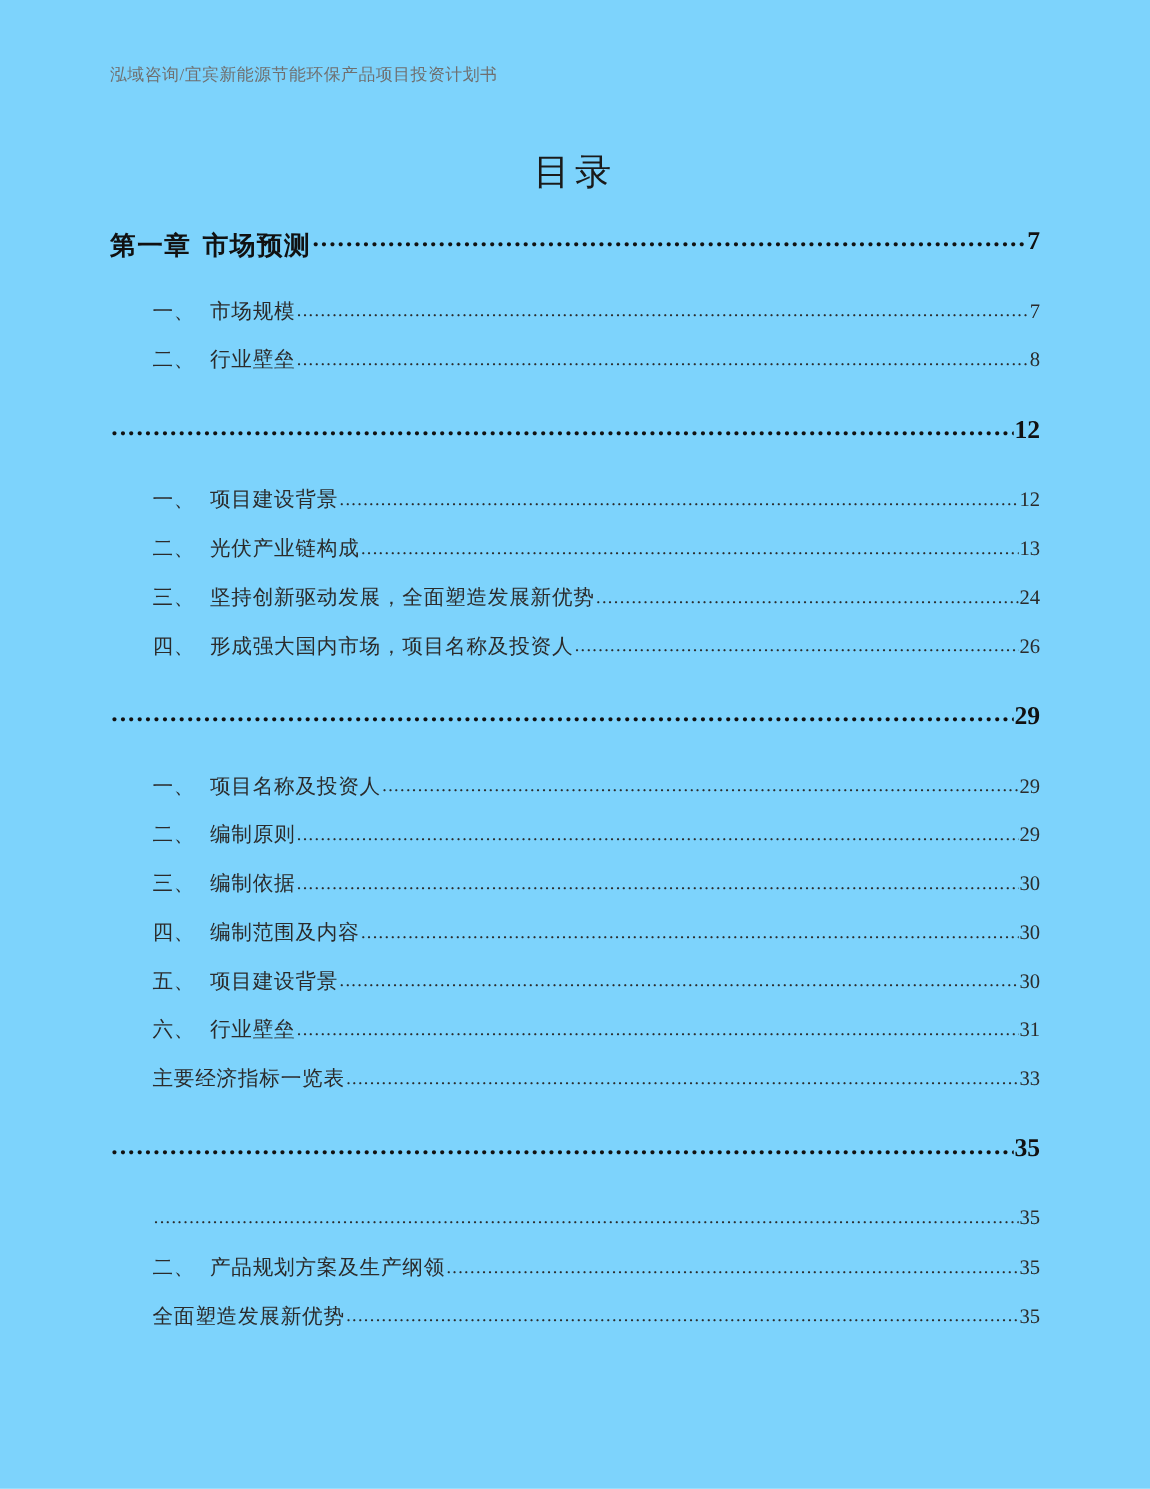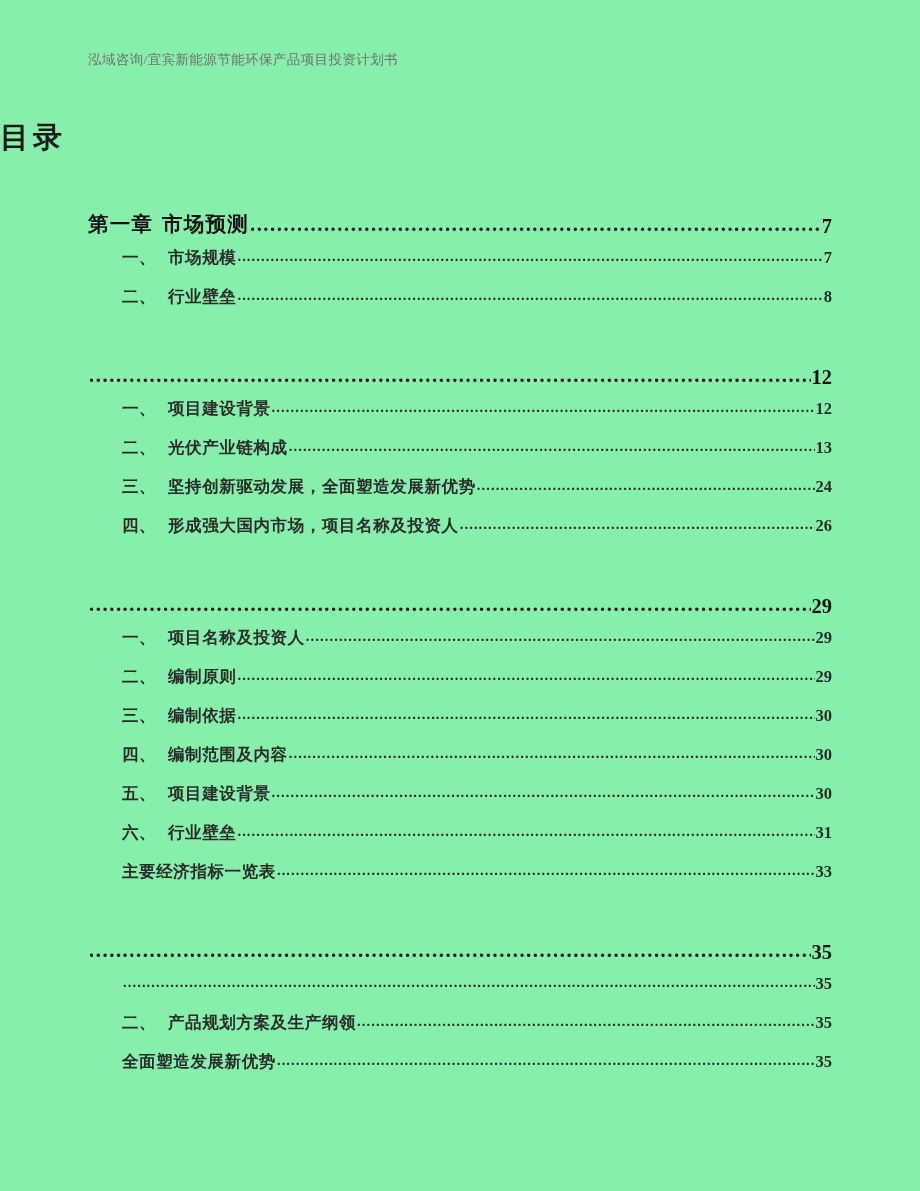--- a/index.html
+++ b/index.html
@@ -13,43 +13,44 @@
     height: 1191px;
     position: relative;
     font-family: "Liberation Serif", "DejaVu Serif", serif;
     color: #000000;
     overflow: hidden;
   }
 
   .page {
     position: absolute;
     inset: 0;
-    background: #86efac;
+    background: #7dd3fc;
   }
 
   
   .doc-header {
     position: absolute;
     left: 88px;
     top: 51px;
     font-size: 13.5px;
     line-height: 18px;
     letter-spacing: 0.4px;
     color: #6f6f6f;
     white-space: nowrap;
   }
 
   
   .toc-title {
     position: absolute;
     left: 0;
     right: 0;
     top: 118px;
+    text-align: center;
     font-size: 29px;
-    font-weight: bold;
+    font-weight: normal;
     letter-spacing: 4px;
     color: #1a1a1a;
   }
 
   
   .toc-list {
     position: absolute;
     left: 88px;
     top: 182px;
     width: 744px;
@@ -79,21 +80,21 @@
 
   .toc-entry .page-no {
     flex: 0 0 auto;
     text-align: right;
     font-family: "Liberation Serif", "DejaVu Serif", serif;
   }
 
   
   .toc-entry.level-1 {
     height: 56px;
-    align-items: flex-end;
+    align-items: flex-start;
     font-size: 20.5px;
     font-weight: bold;
     letter-spacing: 1.2px;
     color: #111111;
   }
   .toc-entry.level-1 .leader {
     font-size: 20.5px;
     font-weight: bold;
     letter-spacing: 1.6px;
     position: relative;
@@ -104,24 +105,23 @@
     font-weight: bold;
     letter-spacing: 0;
   }
   .toc-entry.level-1 .chapter-no {
     margin-right: 9px;
   }
 
   
   .toc-entry.level-2 {
     height: 39px;
-    align-items: center;
     padding-left: 34px;
     font-size: 16.5px;
-    font-weight: bold;
+    font-weight: normal;
     letter-spacing: 0.6px;
     color: #2b2b2b;
   }
   .toc-entry.level-2 .leader {
     font-size: 14.5px;
     letter-spacing: 1.1px;
     color: #2b2b2b;
     position: relative;
     top: -1px;
   }

